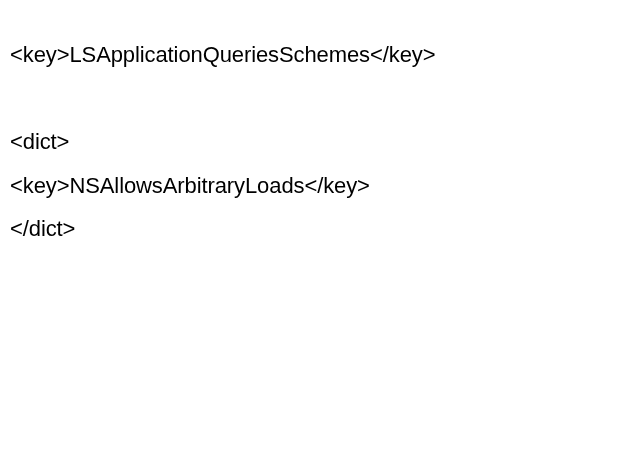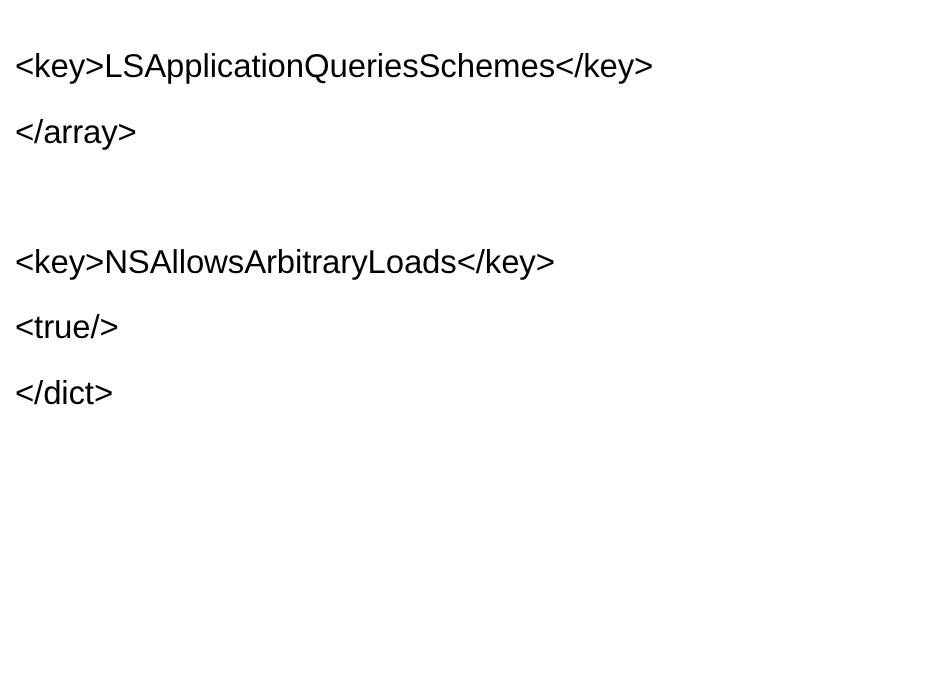--- a/index.html
+++ b/index.html
@@ -12,21 +12,21 @@
     height: 454px;
     overflow: hidden;
     font-family: "Liberation Sans", "DejaVu Sans", sans-serif;
   }
   .page {
     position: relative;
     width: 624px;
     height: 454px;
     background: #ffffff;
     box-sizing: border-box;
-    padding: 22px 0 0 10px;
+    padding: 33px 0 0 10px;
   }
   .code-block {
     margin: 0;
     padding: 0;
     list-style: none;
   }
   .code-line {
     font-family: "Liberation Sans", "DejaVu Sans", sans-serif;
     font-size: 22px;
     line-height: 43.5px;
@@ -41,20 +41,19 @@
     height: 43.5px;
   }
 </style>
 </head>
 <body>
 
 <div class="page">
   <div class="code-block">
 
     <div class="code-line">&lt;key&gt;LSApplicationQueriesSchemes&lt;/key&gt;</div>
-    <div class="code-line">&lt;/array&gt;</div>
     <div class="code-line blank"></div>
+    <div class="code-line">&lt;dict&gt;</div>
     <div class="code-line">&lt;key&gt;NSAllowsArbitraryLoads&lt;/key&gt;</div>
-    <div class="code-line">&lt;true/&gt;</div>
     <div class="code-line">&lt;/dict&gt;</div>
 
   </div>
 </div>
 
 </body></html>

